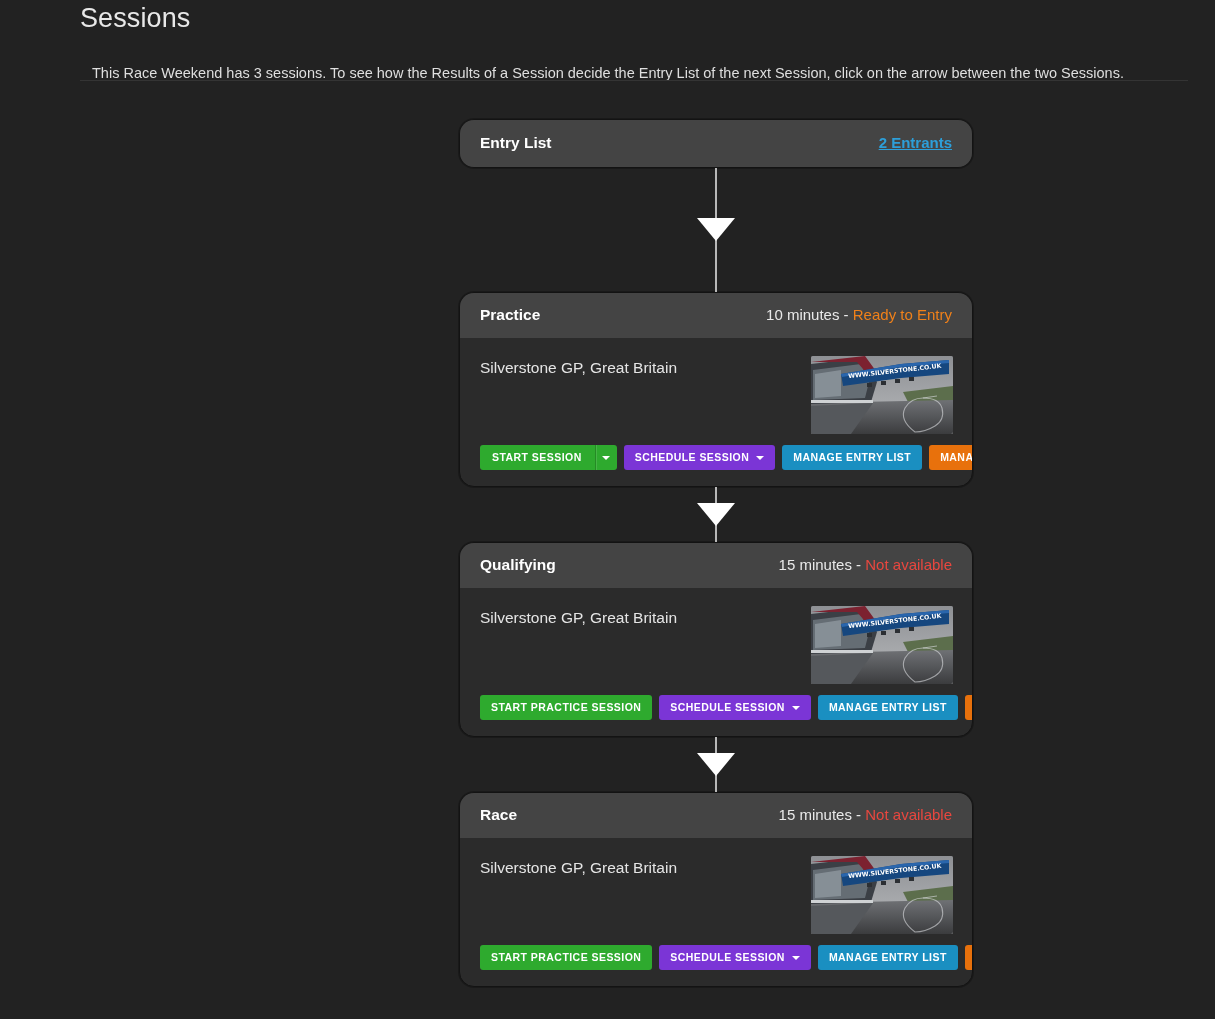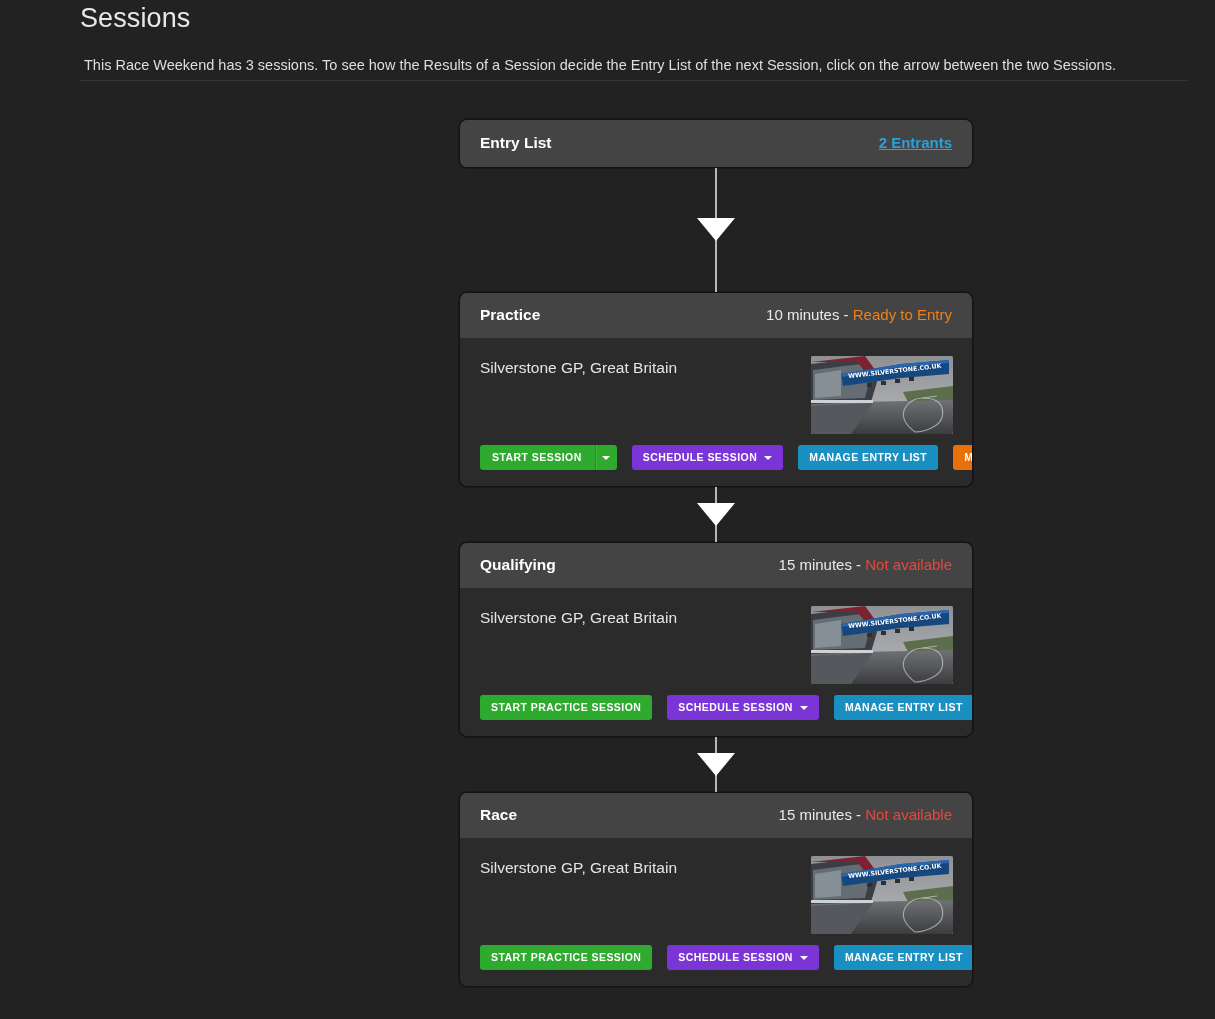--- a/index.html
+++ b/index.html
@@ -32,42 +32,42 @@
     line-height: 32px;
     margin: 0;
     padding-top: 2px;
     letter-spacing: 0.1px;
   }
   .page-subtitle {
     color: #dfdfdf;
     font-size: 14.5px;
     font-weight: 400;
     line-height: 20px;
-    margin: 4px;
+    margin: 12px;
     padding-top: 17px;
   }
   .header-divider {
     position: absolute;
     left: 80px; top: 80px;
     width: 1108px; height: 1px;
     background: #343434;
   }
 
   
   .flow {
     position: absolute;
     left: 459px; top: 119px;
     width: 514px;
   }
 
   
   .card {
     background: #2b2b2b;
     border: 1px solid #131313;
-    border-radius: 8px;
+    border-radius: 15px;
     overflow: hidden;
     box-shadow: 0 0 0 1px rgba(0,0,0,0.25);
   }
   .card-header {
     background: #444444;
     padding: 13px 20px 14px 20px;
     display: flex;
     align-items: baseline;
     justify-content: space-between;
   }
@@ -115,21 +115,21 @@
     background: #6d6f72;
   }
   .track-thumb svg { display: block; width: 142px; height: 78px; }
 
   
   .btn-row {
     position: absolute;
     left: 20px; bottom: 16px;
     display: flex;
     align-items: flex-end;
-    gap: 15px;
+    gap: 7px;
   }
   .btn {
     display: inline-flex;
     align-items: center;
     justify-content: center;
     height: 25px;
     padding: 0 11px;
     border: none;
     border-radius: 3px;
     color: #ffffff;

